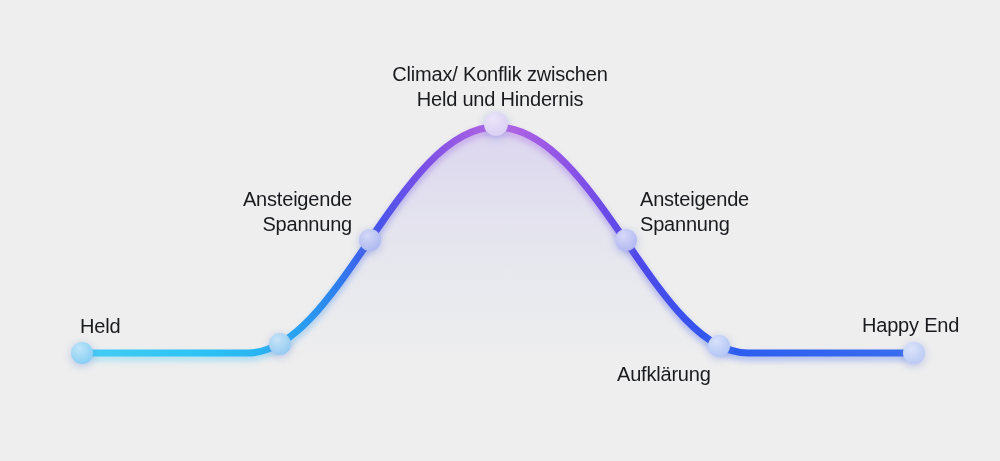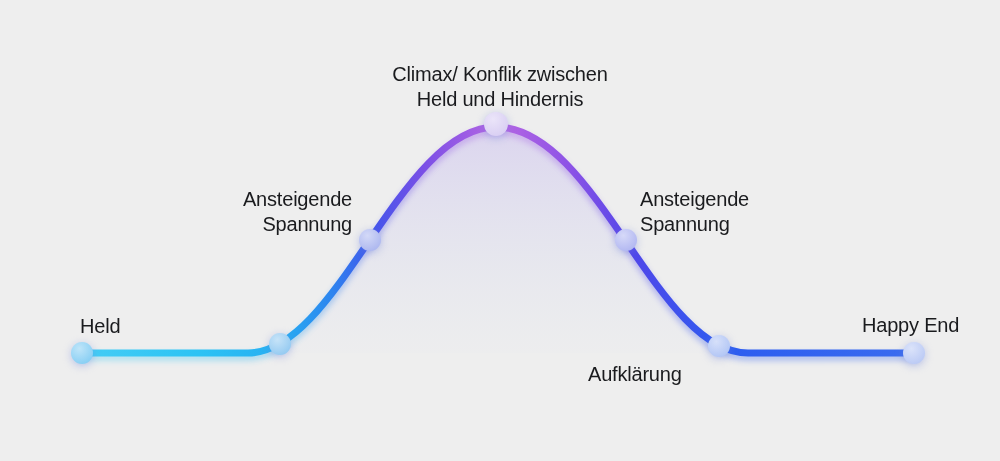--- a/index.html
+++ b/index.html
@@ -19,21 +19,21 @@
     font-weight:500;
     letter-spacing:-0.2px;
     color:#1a1b1e;
     white-space:pre-line;
   }
   #lbl-held{left:80px;top:314px;}
   #lbl-hindernis{left:289px;top:361px;}
   #lbl-ansteigende{right:648px;top:187px;text-align:right;}
   #lbl-climax{left:500px;top:62px;transform:translateX(-50%);text-align:center;}
   #lbl-abnehmende{left:640px;top:187px;}
-  #lbl-aufklaerung{left:588px;top:362px;}
+  #lbl-aufklaerung{left:617px;top:362px;}
   #lbl-happyend{left:824px;top:313px;margin-left:38px;}
   #dots circle{filter:drop-shadow(0 2px 4px rgba(110,130,220,.40));}
 </style>
 </head>
 <body>
 
 <div class="canvas" style="background: rgb(238, 238, 238);">
 
   <svg class="arc-svg" width="1000" height="461" viewBox="0 0 1000 461">
     <defs id="defs">

